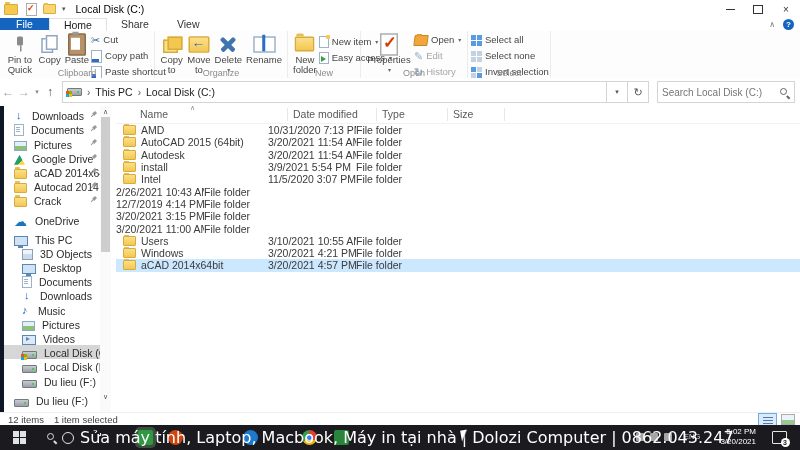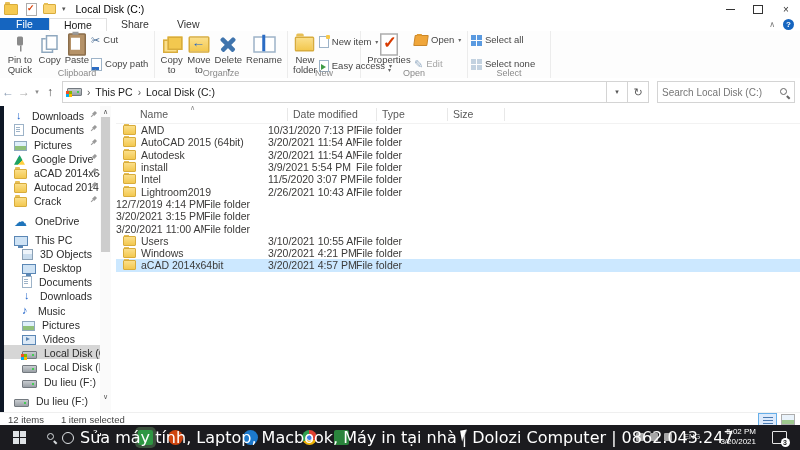--- a/index.html
+++ b/index.html
@@ -33,21 +33,21 @@
   .help-circ{width:11px;height:11px;border-radius:50%;background:#1565c0;color:#fff;font-size:8px;font-weight:bold;
              display:flex;align-items:center;justify-content:center;}
 
   
   .ribbon{position:absolute;left:0;top:31px;right:0;height:47px;background:#fdfdfd;border-bottom:1px solid #e4e4e4;
           display:flex;align-items:stretch;font-size:9.5px;color:#464646;}
   .rgroup{position:relative;display:flex;align-items:flex-start;padding:2px 3px 11px 3px;border-right:1px solid #ececec;}
   .glabel{position:absolute;left:0;right:0;bottom:0;text-align:center;font-size:9px;color:#8a8a8a;}
   .rbtn{display:flex;flex-direction:column;align-items:center;text-align:center;padding:1px 2px;line-height:10px;}
   .rbig{height:20px;display:flex;align-items:center;justify-content:center;margin-bottom:1px;}
-  .rsmallcol{display:flex;flex-direction:column;justify-content:flex-start;gap:14px;padding-top:2px;}
+  .rsmallcol{display:flex;flex-direction:column;justify-content:flex-start;gap:6px;padding-top:2px;}
   .rsmall{display:flex;align-items:center;gap:3px;height:10px;line-height:10px;white-space:nowrap;}
   .dis{color:#a6a6a6;}
   .dd{font-size:6px;color:#666;margin-left:1px;}
   .lgi{transform:scale(1.5);transform-origin:center;}
 
   
   [data-icon="folder"]{width:11px;height:8px;background:linear-gradient(#fbdf8a,#f3c84f);border:1px solid #d8ac3c;border-radius:1px;}
   [data-icon="folder"]::before{content:"";position:absolute;top:-3px;left:0;width:5px;height:2px;background:#e7bf55;border-radius:1px 1px 0 0;}
   [data-icon="pin"]{width:10px;height:12px;}
   [data-icon="pin"]::before{content:"";position:absolute;left:3px;top:1px;width:4px;height:6px;background:#8a8a8a;border-radius:1px;}
@@ -167,21 +167,21 @@
   .fc{overflow:hidden;white-space:nowrap;}
   .fc.c-name{width:152px;display:flex;align-items:center;gap:5px;padding-left:7px;box-sizing:border-box;}
   .fc.c-date{width:88px;}
   .fc.c-type{width:70px;}
   .fc.c-size{width:56px;}
 
   
   .statusbar{position:absolute;left:0;top:412px;right:0;height:13px;background:#fff;border-top:1px solid #efefef;
              display:flex;align-items:center;font-size:9.5px;color:#444;}
   .st-count{margin-left:8px;}
-  .st-sel{margin-left:17px;}
+  .st-sel{margin-left:10px;}
   .viewbtns{position:absolute;right:4px;top:0;display:flex;gap:2px;align-items:center;height:13px;}
   .vbtn{width:17px;height:12px;display:flex;align-items:center;justify-content:center;}
   .vbtn.on{border:1px solid #66afe9;background:#dceafc;}
   [data-icon="view-details"]{width:10px;height:8px;}
   [data-icon="view-details"]::before{content:"";position:absolute;left:0;top:1px;width:10px;height:1px;background:#4a7ab0;box-shadow:0 3px 0 #4a7ab0,0 6px 0 #4a7ab0;}
   [data-icon="view-thumbs"]{width:12px;height:9px;border:1px solid #adadad;background:linear-gradient(180deg,#eaf3fb 50%,#9ec98e 50%);}
 
   
   .taskbar{position:absolute;left:0;top:425px;right:0;height:25px;background:#1b1b1f;}
   .tb-item{position:absolute;top:0;height:25px;display:flex;align-items:center;justify-content:center;}
@@ -554,24 +554,20 @@
       <div class="frow">
         <div class="fc c-name">
             <span class="ic" data-icon="folder"></span>
             <span>Intel</span>
           </div>
         <div class="fc c-date">11/5/2020 3:07 PM</div>
         <div class="fc c-type">File folder</div>
         <div class="fc c-size"></div>
       </div>
       <div class="frow">
-        <div class="fc c-name">
-            <span class="ic" data-icon="folder"></span>
-            <span>Lightroom2019</span>
-          </div>
         <div class="fc c-date">2/26/2021 10:43 AM</div>
         <div class="fc c-type">File folder</div>
         <div class="fc c-size"></div>
       </div>
       <div class="frow">
         <div class="fc c-date">12/7/2019 4:14 PM</div>
         <div class="fc c-type">File folder</div>
         <div class="fc c-size"></div>
       </div>
       <div class="frow">

